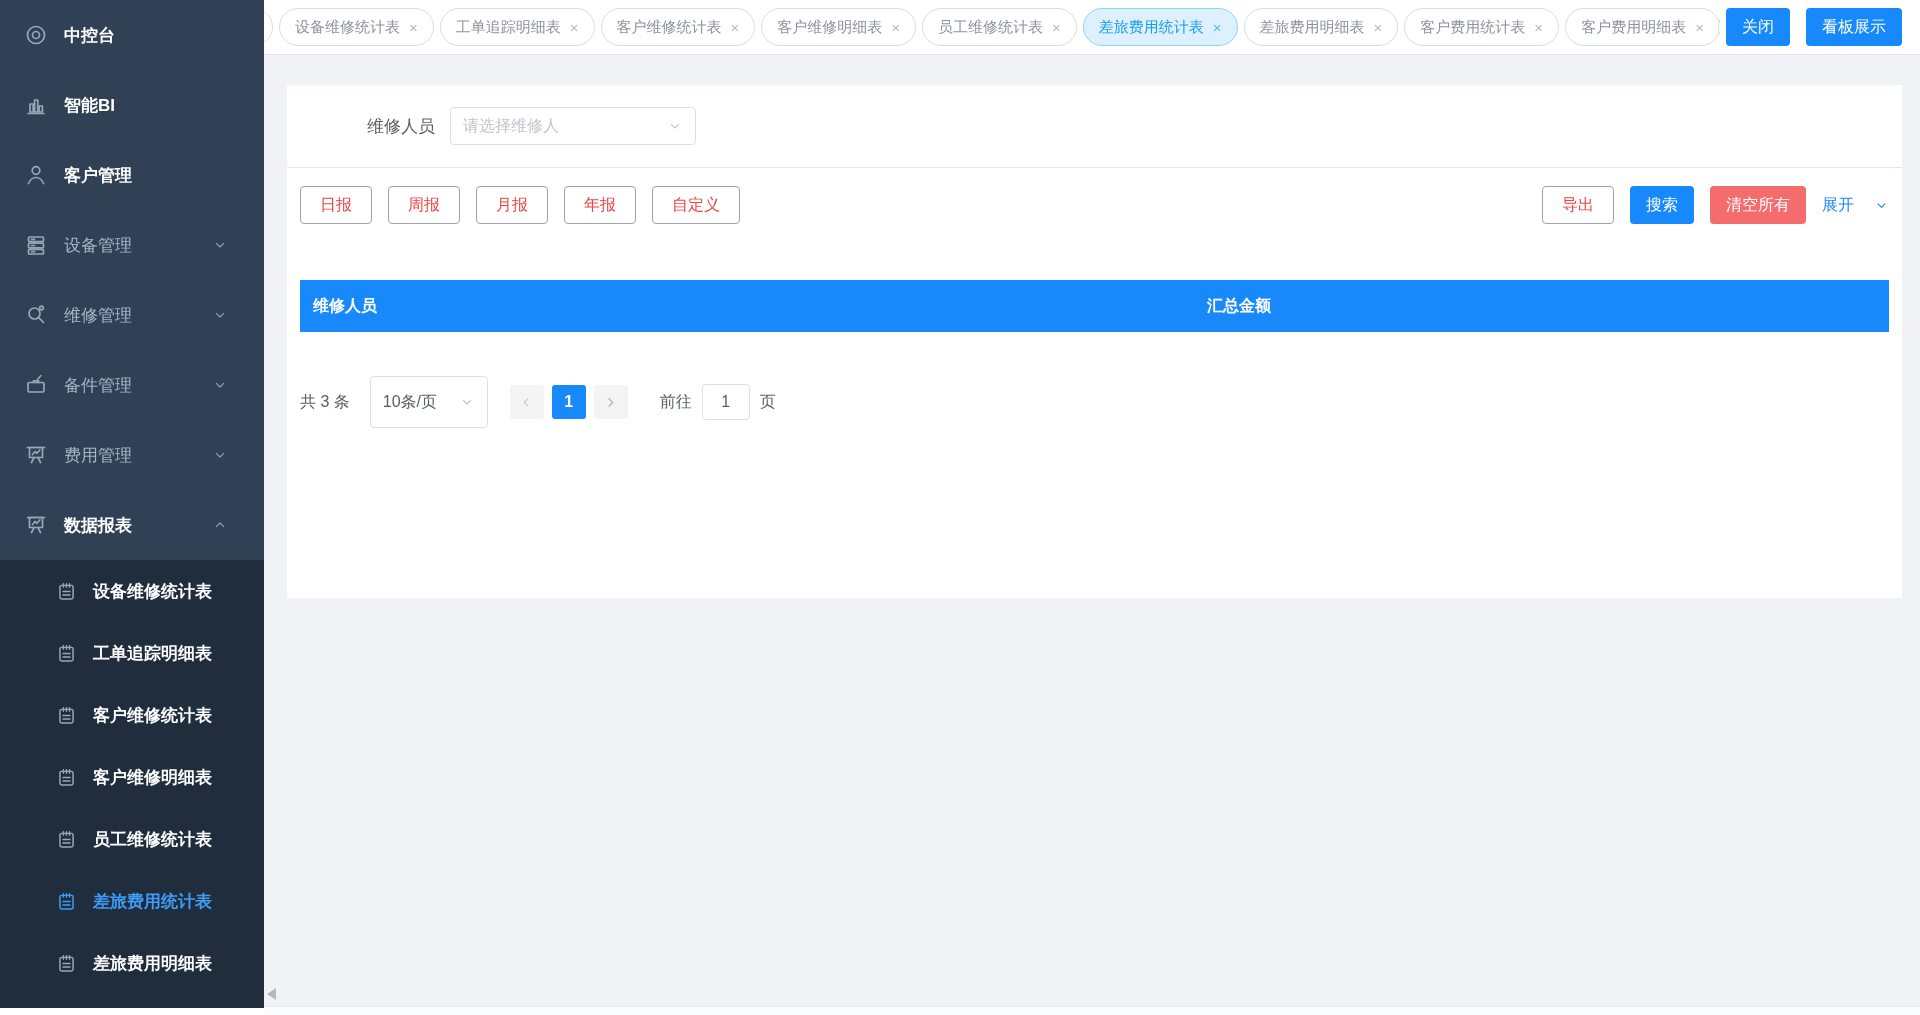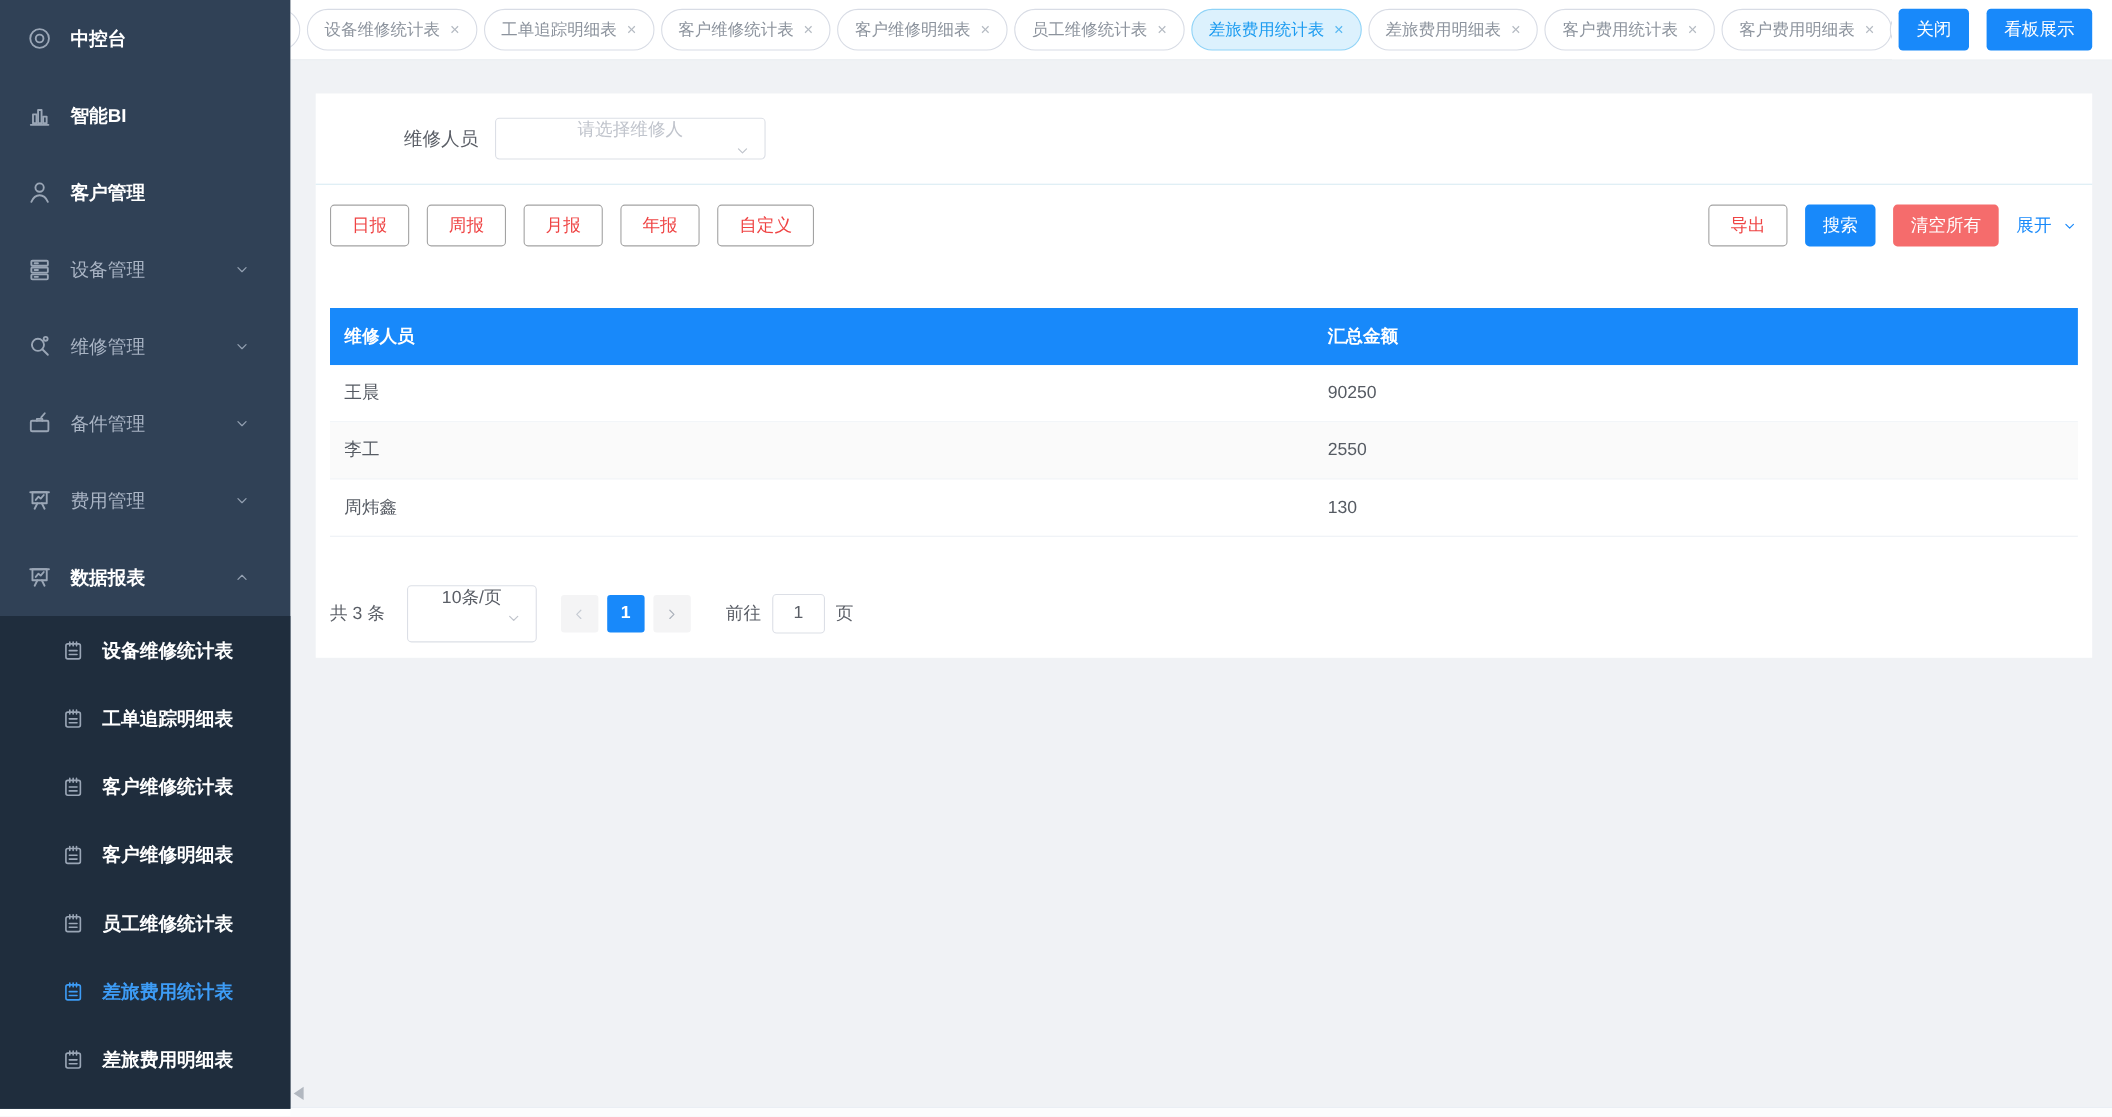--- a/index.html
+++ b/index.html
@@ -48,32 +48,32 @@
   .pill.partial-right { position:absolute; left:1454px; top:8px; width:150px; }
   .tab-actions { position:absolute; right:0; top:0; height:54px; display:flex; align-items:center;
                  gap:16px; background:#fff; padding:0 18px 0 6px; z-index:5; }
 
   
   .btn { border:none; border-radius:4px; font-size:16px; font-family:inherit;
          height:38px; padding:0 16px; cursor:pointer; }
   .btn.primary { background:var(--primary,#1889fa); color:#fff; }
   .btn.danger  { background:var(--danger,#f56c6c);  color:#fff; }
   .btn.plain   { background:#fff; color:#ef4444; border:1px solid #a3a3a3; padding:0 19px;font-family:Liberation Serif, serif; }
-  .link-btn { display:flex; align-items:center; gap:9px; color:var(--primary,#1889fa);
+  .link-btn { display:flex; align-items:center; gap:20px; color:var(--primary,#1889fa);
               font-size:16px; cursor:pointer;text-align:center; }
   .link-btn .icon { width:15px; height:15px; }
 
   
   .panel { position:absolute; left:287px; top:85px; width:1615px; height:513px;
            background:#fff; z-index:10; }
   .filter-row { height:83px; display:flex; align-items:center;
                 border-bottom:1px solid var(--divider,#d9ecf3); }
   .filter-label { margin-left:80px; font-size:17px; color:#5a5e66; }
   .select { display:flex; align-items:center; height:38px; border:1px solid #dcdfe6;
-            border-radius:4px; padding:0 12px; background:#fff; cursor:pointer;flex-direction:column; }
+            border-radius:4px; padding:0 12px; background:#fff; cursor:pointer; }
   .select .icon { width:16px; height:16px; color:#c0c4cc; margin-left:auto; flex:none; }
   .repair-select { width:246px; margin-left:15px; color:#c0c4cc; font-size:16px; }
 
   .toolbar { margin:18px 13px 0; display:flex; align-items:center; }
   .period-group { display:flex; }
   .period-group .btn { margin-right:16px; }
   .right-actions { margin-left:auto; display:flex; align-items:center; gap:16px; }
 
   
   .table { margin:56px 13px 0; }
@@ -373,34 +373,20 @@
           </span>
       </span>
     </div>
   </div>
 
   <div class="table">
     <div class="thead">
       <span class="col1">维修人员</span>
       <span class="col2">汇总金额</span>
     </div>
-    <div id="tbody">
-        <div class="trow">
-          <span class="col1">王晨</span>
-          <span class="col2">90250</span>
-        </div>
-        <div class="trow stripe">
-          <span class="col1">李工</span>
-          <span class="col2">2550</span>
-        </div>
-        <div class="trow">
-          <span class="col1">周炜鑫</span>
-          <span class="col2">130</span>
-        </div>
-      </div>
   </div>
 
   <div class="pagination">
     <span class="total-label">共 3 条</span>
     <div class="select size-select">
       <span>10条/页</span>
       <span class="icon" id="size-chev">
           <svg viewBox="0 0 24 24" fill="none" stroke="currentColor" stroke-width="1.7" stroke-linecap="round" stroke-linejoin="round">
             <path d="M6.5 9.5L12 15l5.5-5.5"></path>
           </svg>

